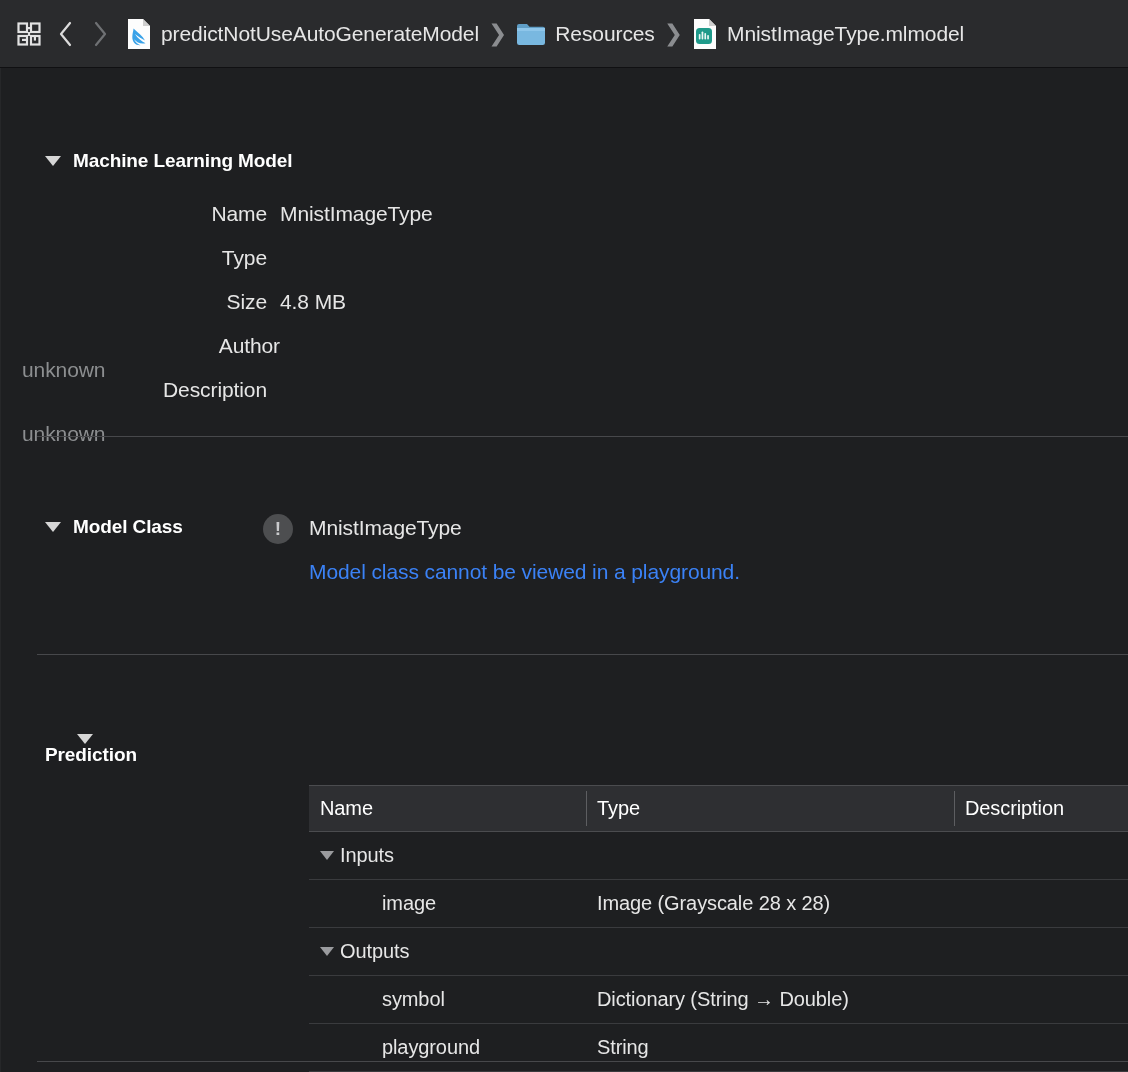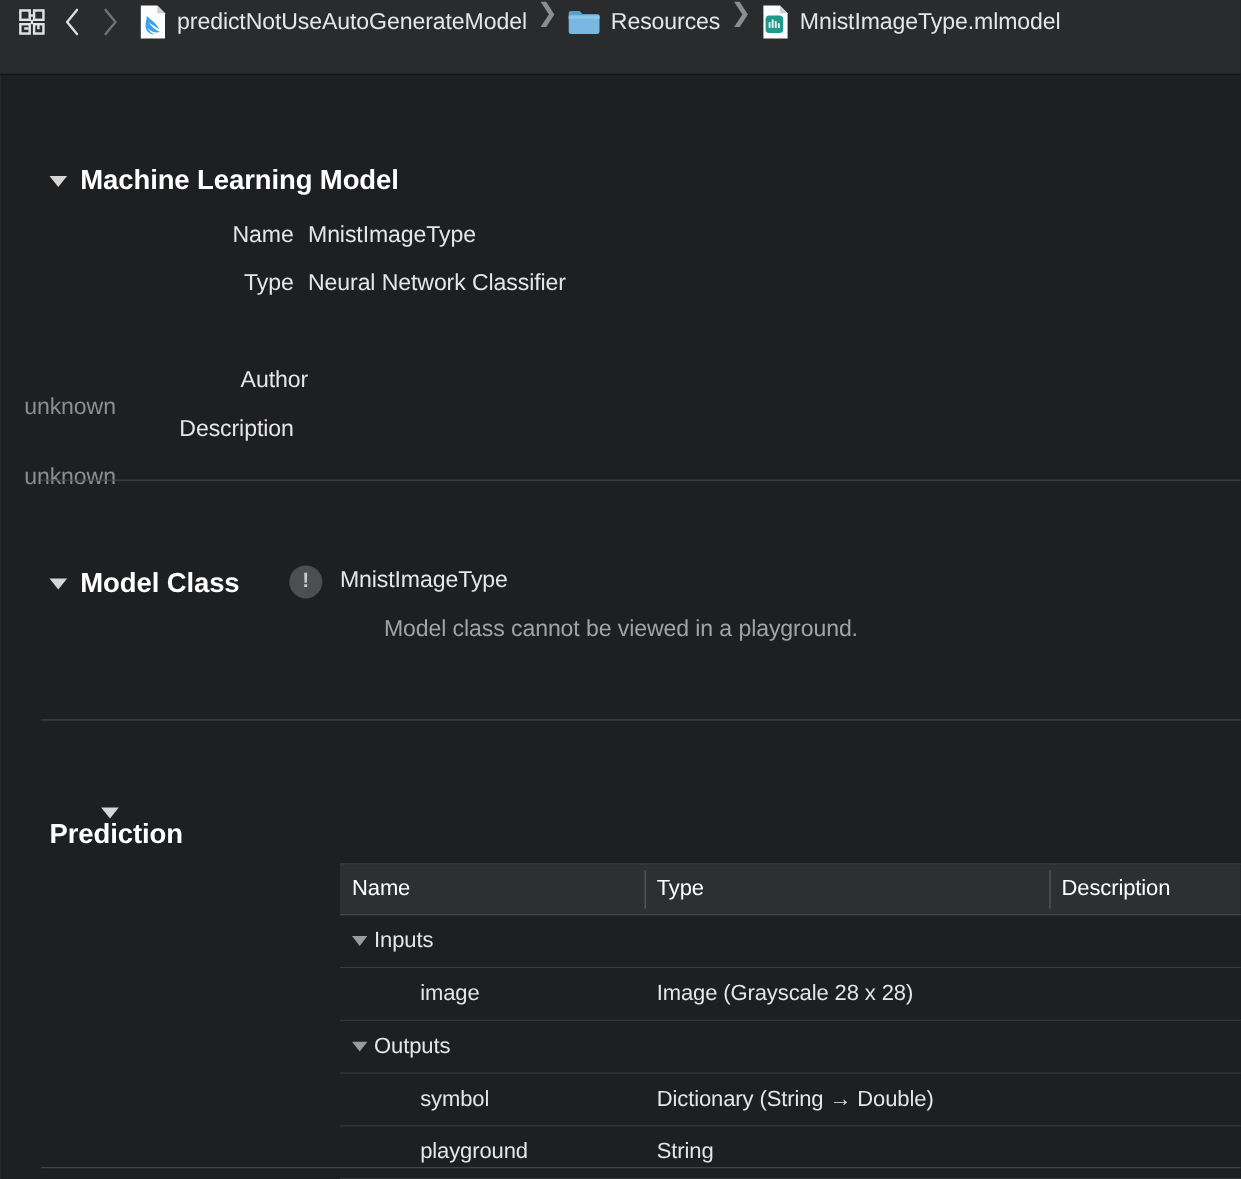--- a/index.html
+++ b/index.html
@@ -16,21 +16,21 @@
     -webkit-font-smoothing: antialiased;
   }
 
   
   #jumpbar {
     position: relative;
     height: 68px;
     background: #2a2b2d;
     border-bottom: 1px solid #101012;
     display: flex;
-    align-items: flex-start;
+    align-items: center;
     padding-left: 9px;
     box-sizing: border-box;
   }
   .jb-icon-btn {
     width: 40px;
     height: 40px;
     display: flex;
     align-items: center;
     justify-content: center;
     flex: none;
@@ -77,21 +77,21 @@
     height: 1019px;
     background: #1e1f21;
     border-left: 1px solid #262729;
     box-sizing: border-box;
     overflow: hidden;
   }
 
   .section-header {
     display: flex;
     align-items: center;
-    font-size: 25px;
+    font-size: 19px;
     font-weight: bold;
     color: #ffffff;
     letter-spacing: -0.1px;
     justify-content: space-between;
   }
   .disclosure {
     width: 0; height: 0;
     border-left: 8px solid transparent;
     border-right: 8px solid transparent;
     border-top: 10px solid #d6d6d6;
@@ -290,21 +290,24 @@
     <span class="disclosure"></span>
     <span>Machine Learning Model</span>
   </div>
 
   <div class="attr-row" style="left:8px;top:134px;">
     <span class="attr-label">Name</span>
     <span class="attr-value">MnistImageType</span>
   </div>
   <div class="attr-row" style="left:8px;top:178px;">
     <span class="attr-label">Type</span>
-    <span class="attr-value">Neural Network Classifier</span>
+  </div>
+  <div class="attr-row" style="left:8px;top:222px;">
+    <span class="attr-label">Size</span>
+    <span class="attr-value">4.8 MB</span>
   </div>
   <div class="attr-row" style="left:8px;top:266px;flex-direction:column;">
     <span class="attr-label">Author</span>
     <span class="attr-value muted">unknown</span>
   </div>
   <div class="attr-row" style="left:8px;top:310px;">
     <span class="attr-label">Description</span>
   </div>
   <div class="attr-row" style="left:8px;top:354px;">
     <span class="attr-value muted">unknown</span>
@@ -316,21 +319,21 @@
     <span class="disclosure"></span>
     <span>Model Class</span>
   </div>
 
   <div class="warn-icon" style="left:262px;top:446px;">
     <span>!</span>
   </div>
 
   <div style="position:absolute;left:308px;top:448px;font-size:21px;color:#e6e6e6;letter-spacing:-0.1px;">MnistImageType</div>
 
-  <div style="position:absolute;left:308px;top:492px;font-size:21px;color:#a3a3a3;letter-spacing:-0.1px;margin-left:40px;">Model class cannot be viewed in a playground.</div>
+  <div style="position:absolute;left:308px;top:492px;font-size:21px;color:#3b82f6;letter-spacing:-0.1px;">Model class cannot be viewed in a playground.</div>
 
   <div class="divider" style="top:586px;"></div>
 
   <div class="section-header" style="position:absolute;left:44px;top:666px;flex-direction:column;">
     <span class="disclosure"></span>
     <span>Prediction</span>
   </div>
 
   <div id="pred-table">
 

